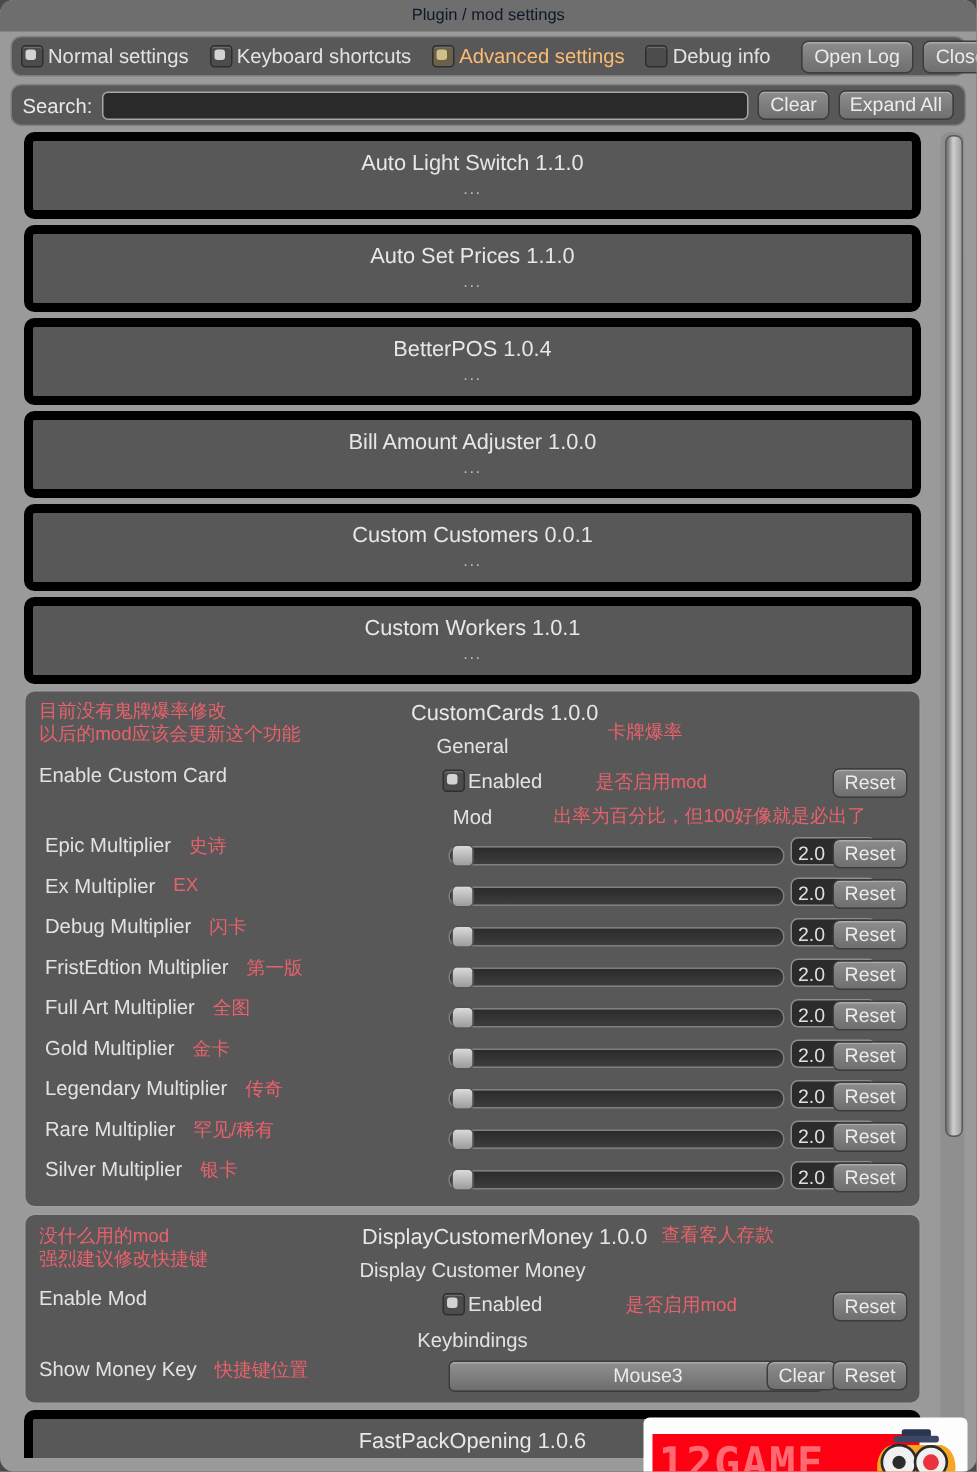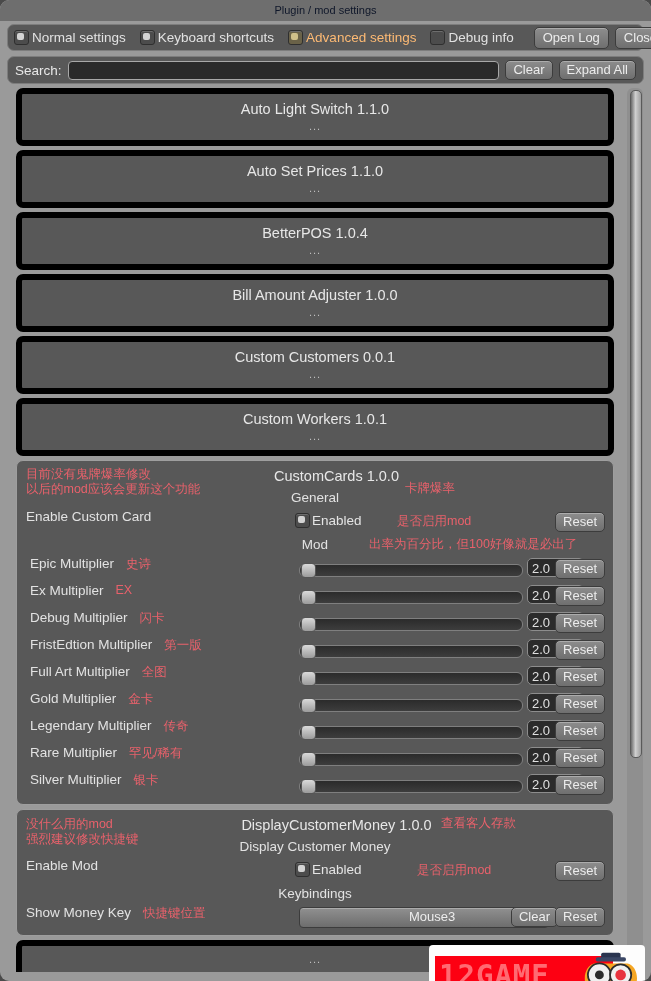--- a/index.html
+++ b/index.html
@@ -403,20 +403,21 @@
         <div class="row">
           <span class="rowlabel">Show Money Key</span>
           <span class="rowann">快捷键位置</span>
           <span class="keybtn">Mouse3</span>
           <span class="btn sm kb-clear">Clear</span>
           <span class="btn sm kb-reset">Reset</span>
         </div>
       </div>
 
       <div class="modcard">
+        <div class="mtitle">FastPackOpening 1.0.6</div>
         <div class="mdots">...</div>
       </div>
       <div class="modcard">
         <div class="mtitle">FastWorkbench 1.0.0</div>
         <div class="mdots"></div>
       </div>
 
     </div>
 
     <div class="scrollbar">

